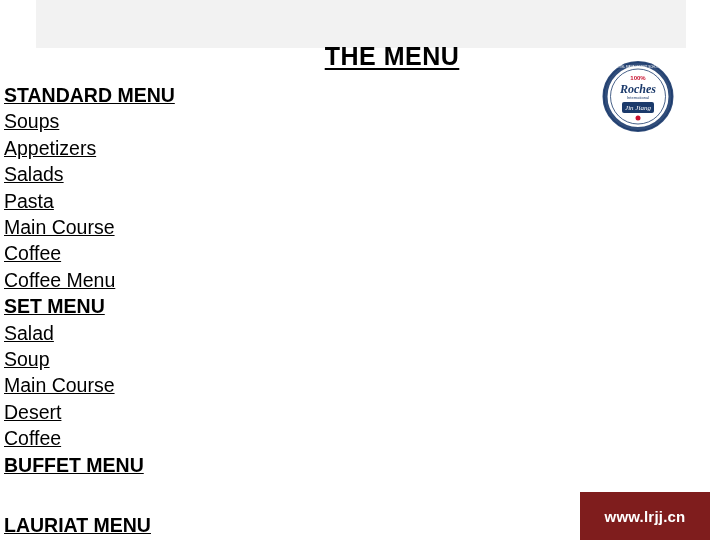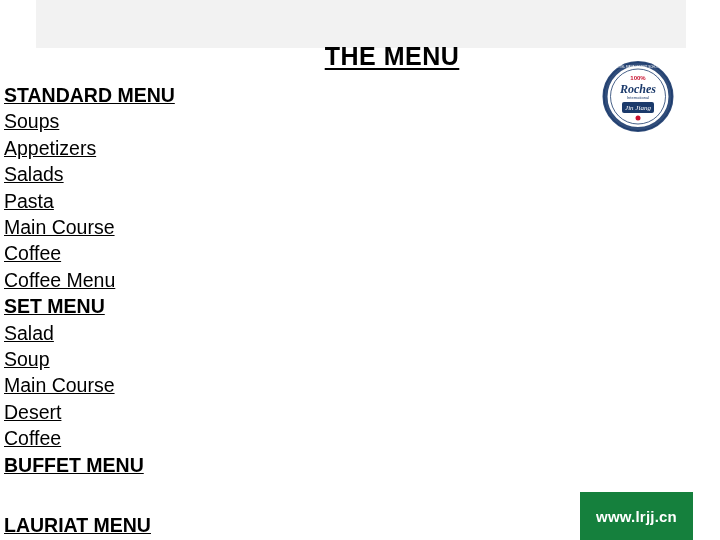--- a/index.html
+++ b/index.html
@@ -75,23 +75,23 @@
     height: 73px;
   }
   .logo svg {
     display: block;
   }
   
   .url-box {
     position: absolute;
     left: 580px;
     top: 492px;
-    width: 113px;
+    width: 130px;
     height: 48px;
-    background: #15803d;
+    background: #7f1d1d;
     display: flex;
     align-items: center;
     justify-content: center;
   }
   .url-box .url-text {
     color: #ffffff;
     font-size: 15px;
     font-weight: bold;
     letter-spacing: 0.2px;
   }

